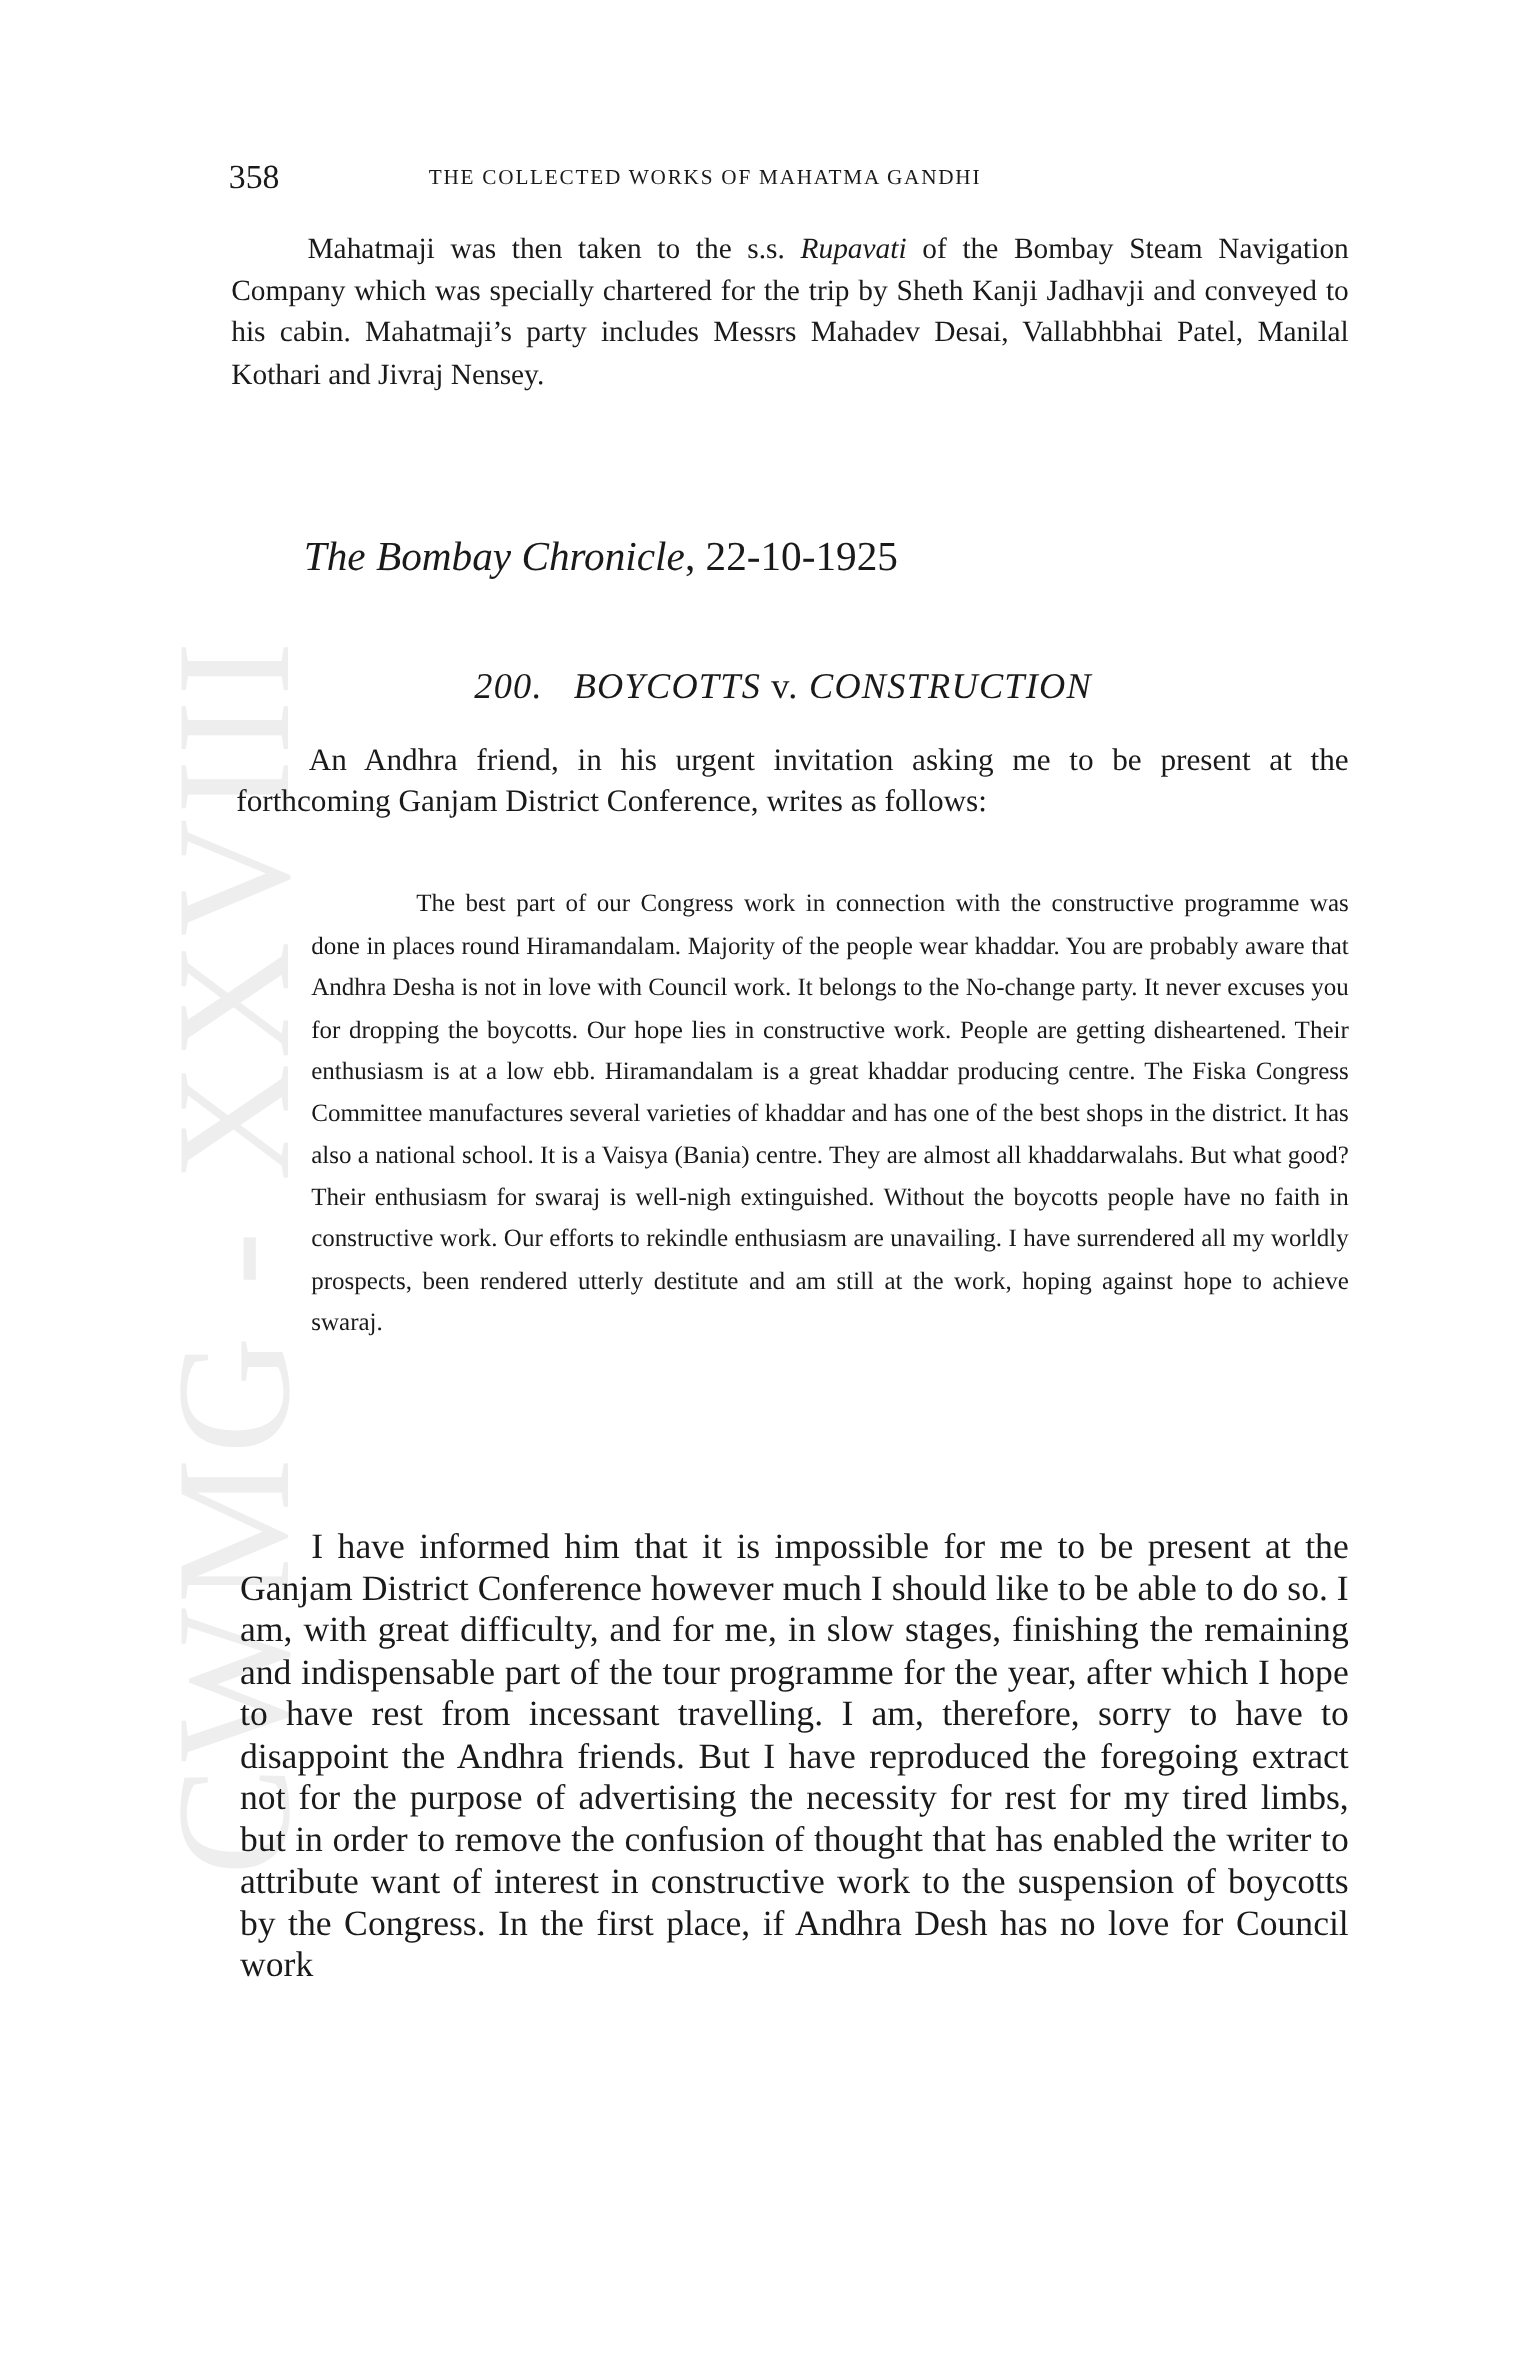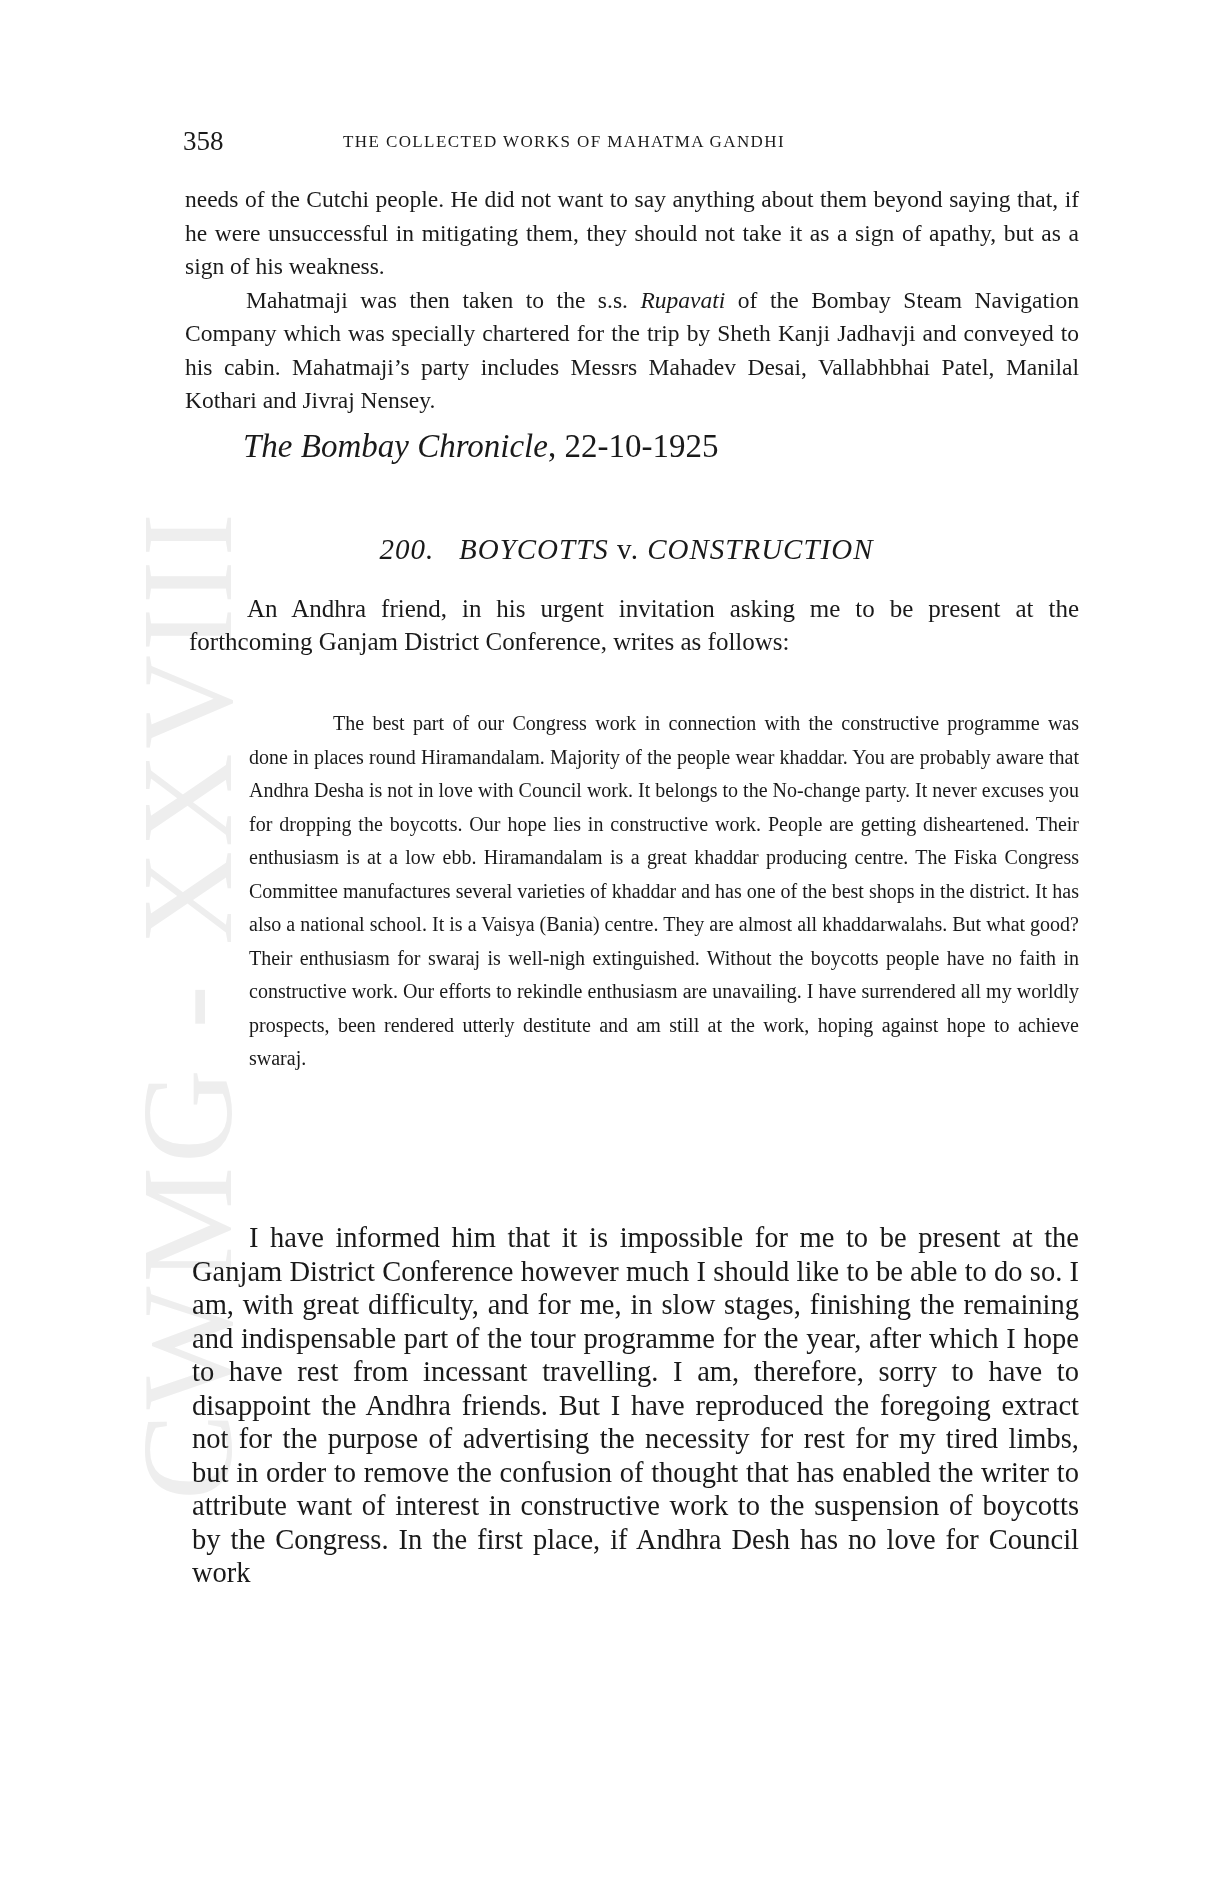--- a/index.html
+++ b/index.html
@@ -40,21 +40,20 @@
 
 <div class="watermark">CWMG - XXVIII</div>
 
 <div class="page">
   <div class="running-head">
     <span class="page-number">358</span>
     <span class="running-title">THE COLLECTED WORKS OF MAHATMA GANDHI</span>
   </div>
 
   <div class="block p1">
-    <p>needs of the Cutchi people. He did not want to say anything about them beyond saying that, if he were unsuccessful in mitigating them, they should not take it as a sign of apathy, but as a sign of his weakness.</p>
     <p class="para-indent"><span>Mahatmaji was then taken to the s.s. </span><i>Rupavati</i><span> of the Bombay Steam Navigation Company which was specially chartered for the trip by Sheth Kanji Jadhavji and conveyed to his cabin. Mahatmaji’s party includes Messrs Mahadev Desai, Vallabhbhai Patel, Manilal Kothari and Jivraj Nensey.</span></p>
   </div>
 
   <div class="source">
     <span class="pub">The Bombay Chronicle</span><span>, 22-10-1925</span>
   </div>
 
   <div class="section-title">
     <span class="title-text">
       <span>200.</span>&nbsp;&nbsp;

